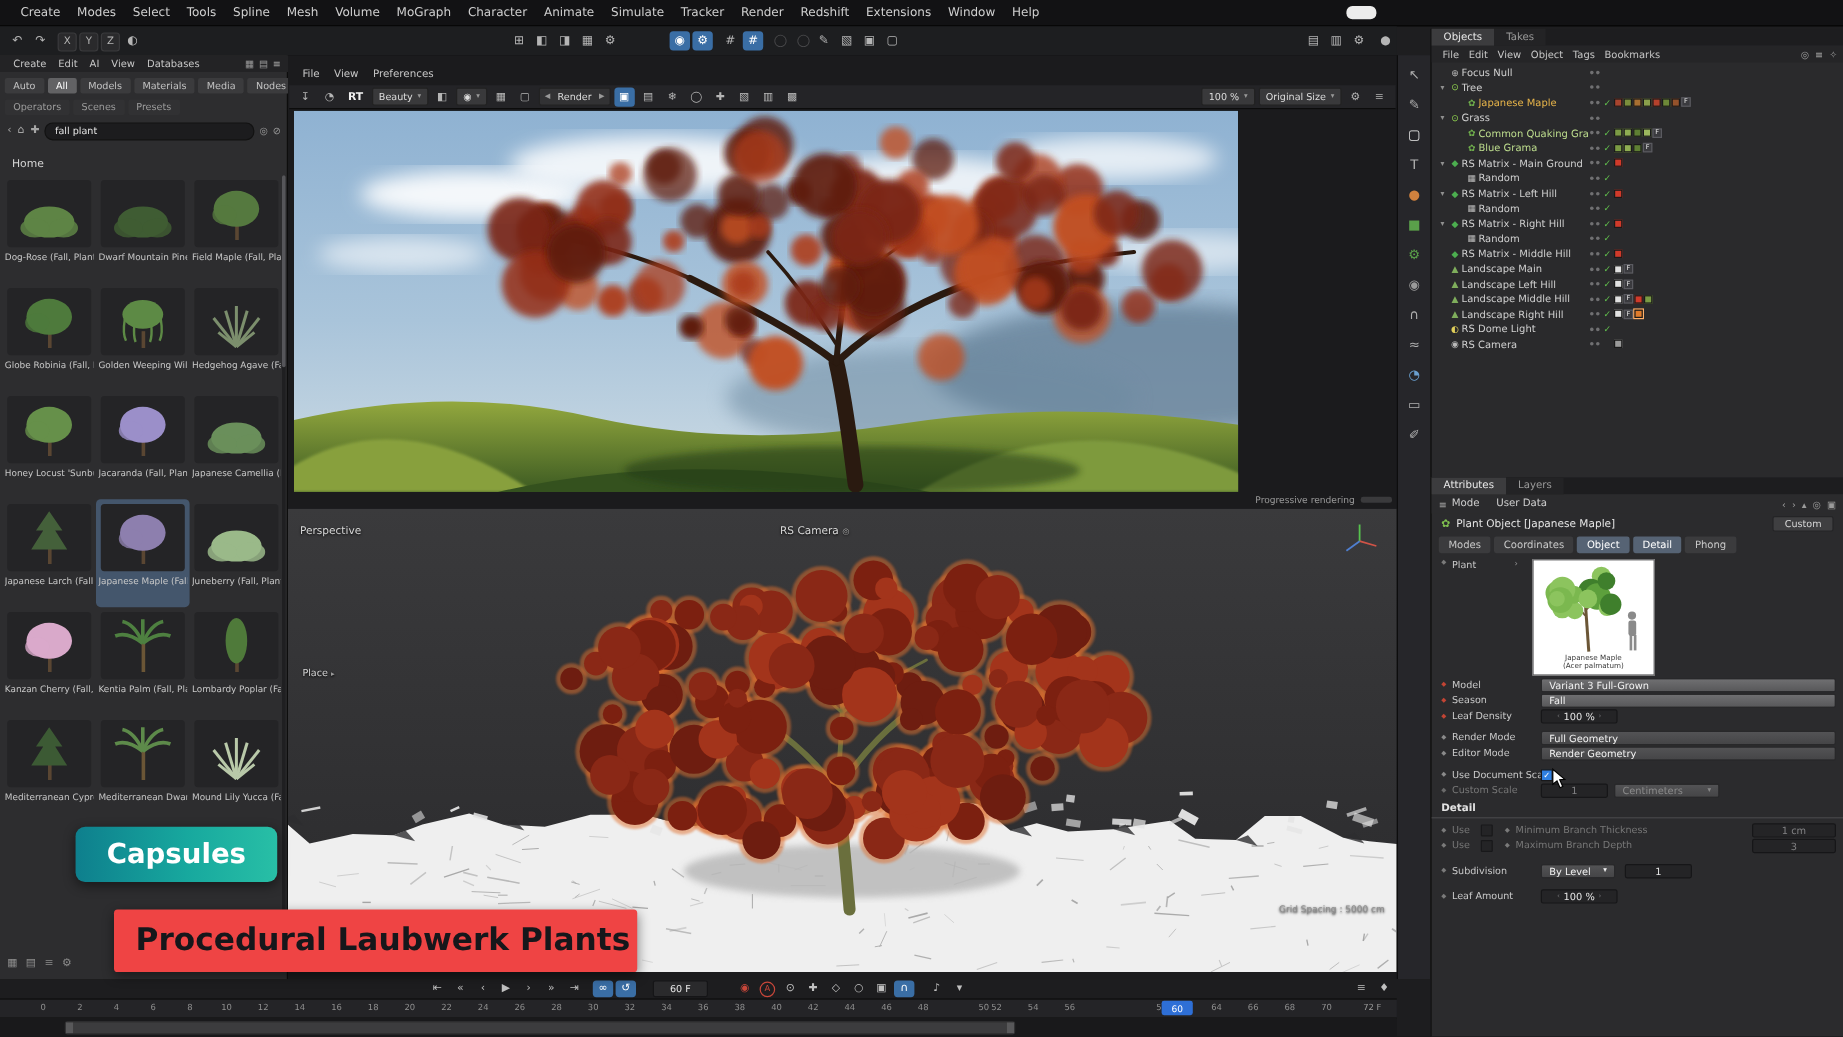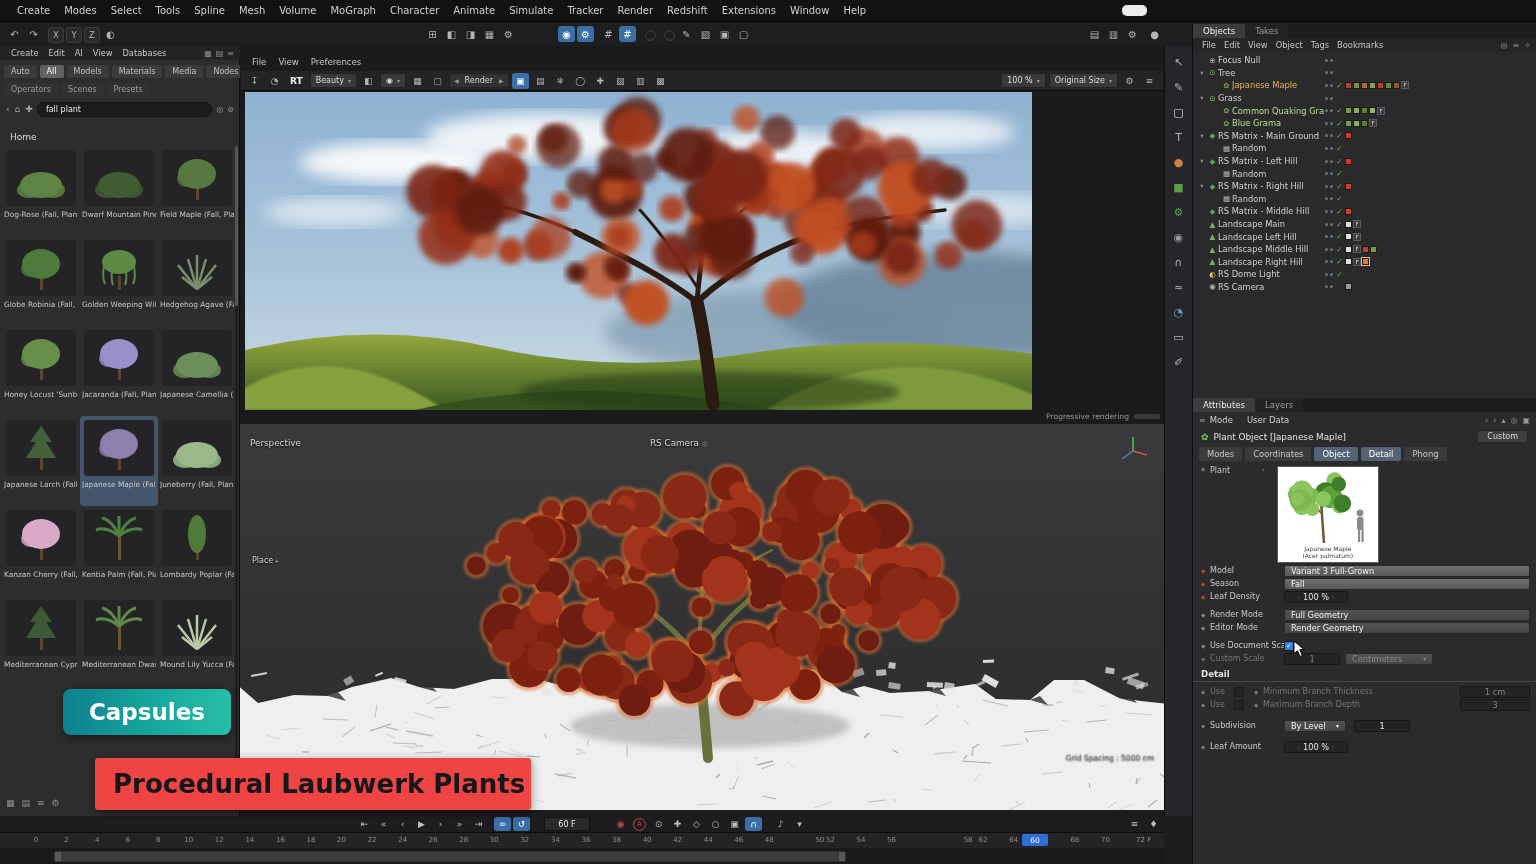--- a/index.html
+++ b/index.html
@@ -1619,21 +1619,21 @@
         <span class="tick" style="left: 799.889px; margin-left: 10px;">50</span>
         <span class="tick" style="left: 830.444px;">52</span>
         <span class="tick" style="left: 861px;">54</span>
         <span class="tick" style="left: 891.556px;">56</span>
         <span class="tick" style="left: 922.111px; margin-left: 36px;">58</span>
         <span class="tick" style="left: 983.222px;">62</span>
         <span class="tick" style="left: 1013.78px;">64</span>
         <span class="tick" style="left: 1044.33px;">66</span>
         <span class="tick" style="left: 1074.89px;">68</span>
         <span class="tick" style="left: 1105.44px;">70</span>
-        <div id="playhead" style="left: 982px; margin-left: 40px;">60</div>
+        <div id="playhead" style="left: 928px; margin-left: 40px;">60</div>
         <span id="ruler-end" style="left: 1136px;">72 F</span>
       </div>
     <div id="tl-range">
       <div class="rngfield" style="left:6px">0 F</div>
       <div id="rng-track">
         <div class="bar"></div>
           <div class="grip" style="left:0"></div>
           <div class="grip" style="right:0"></div>
       </div>
       <div class="rngfield" style="left:852px">72 F</div>

